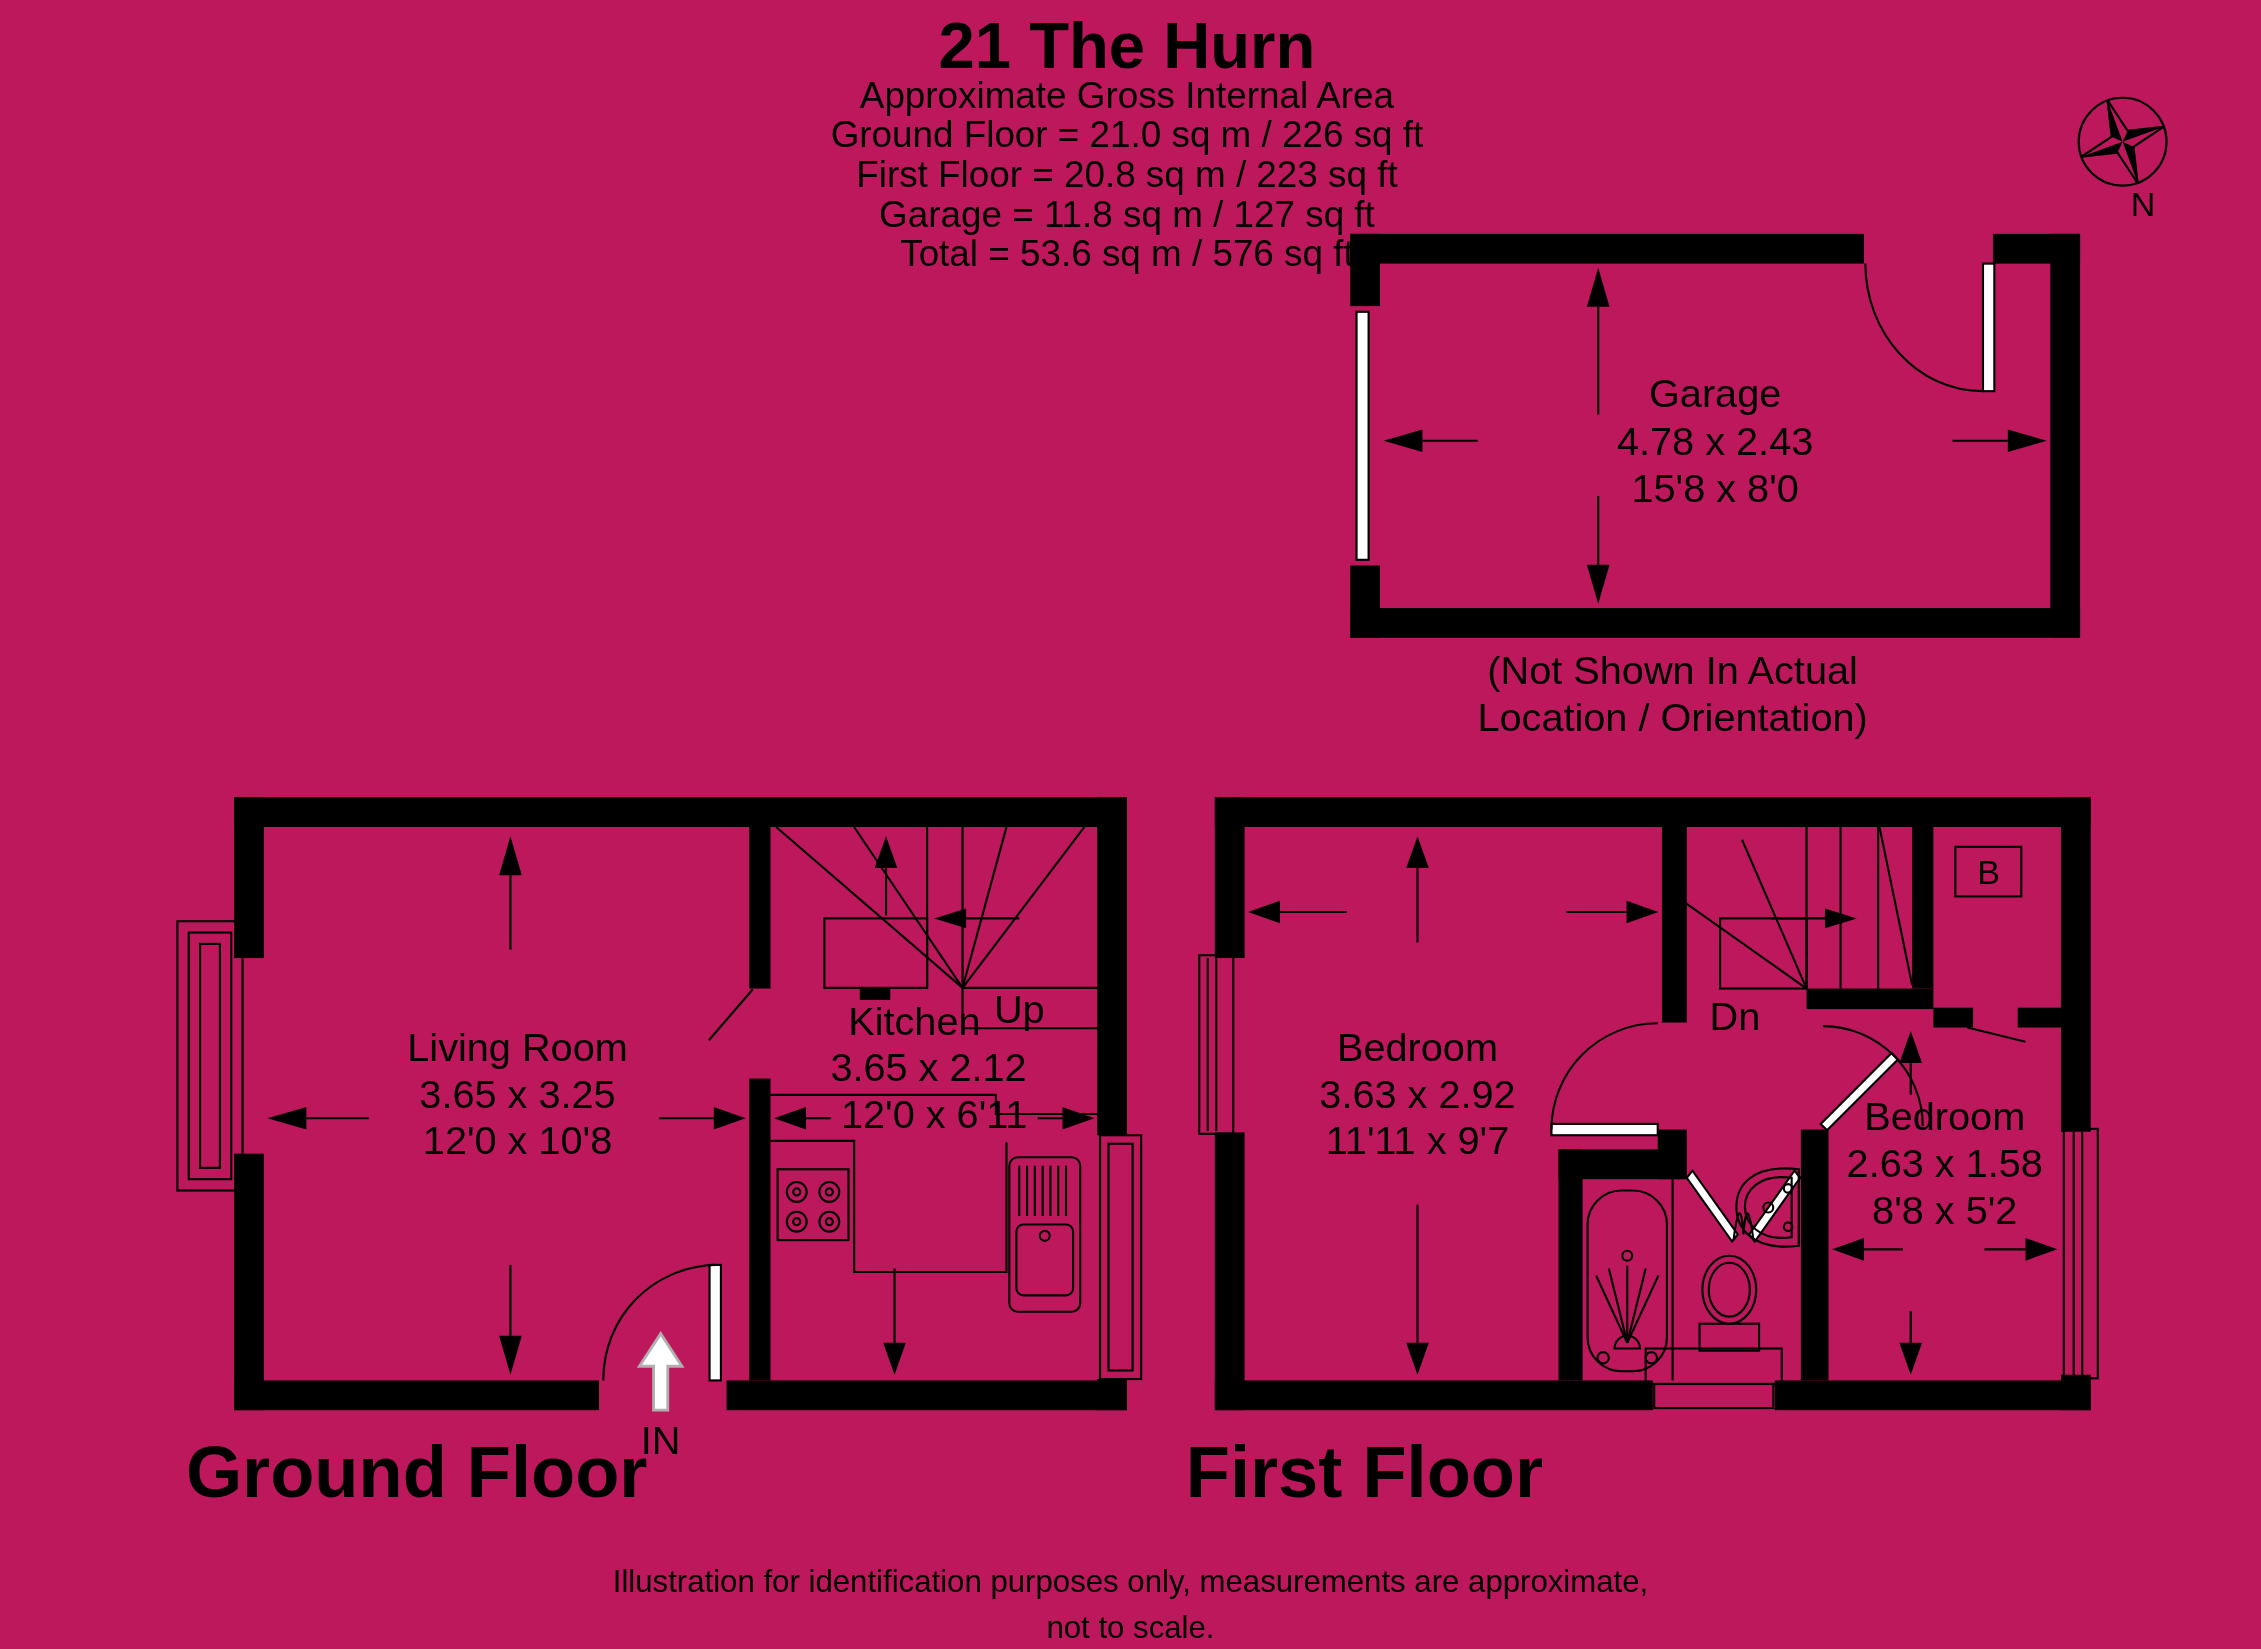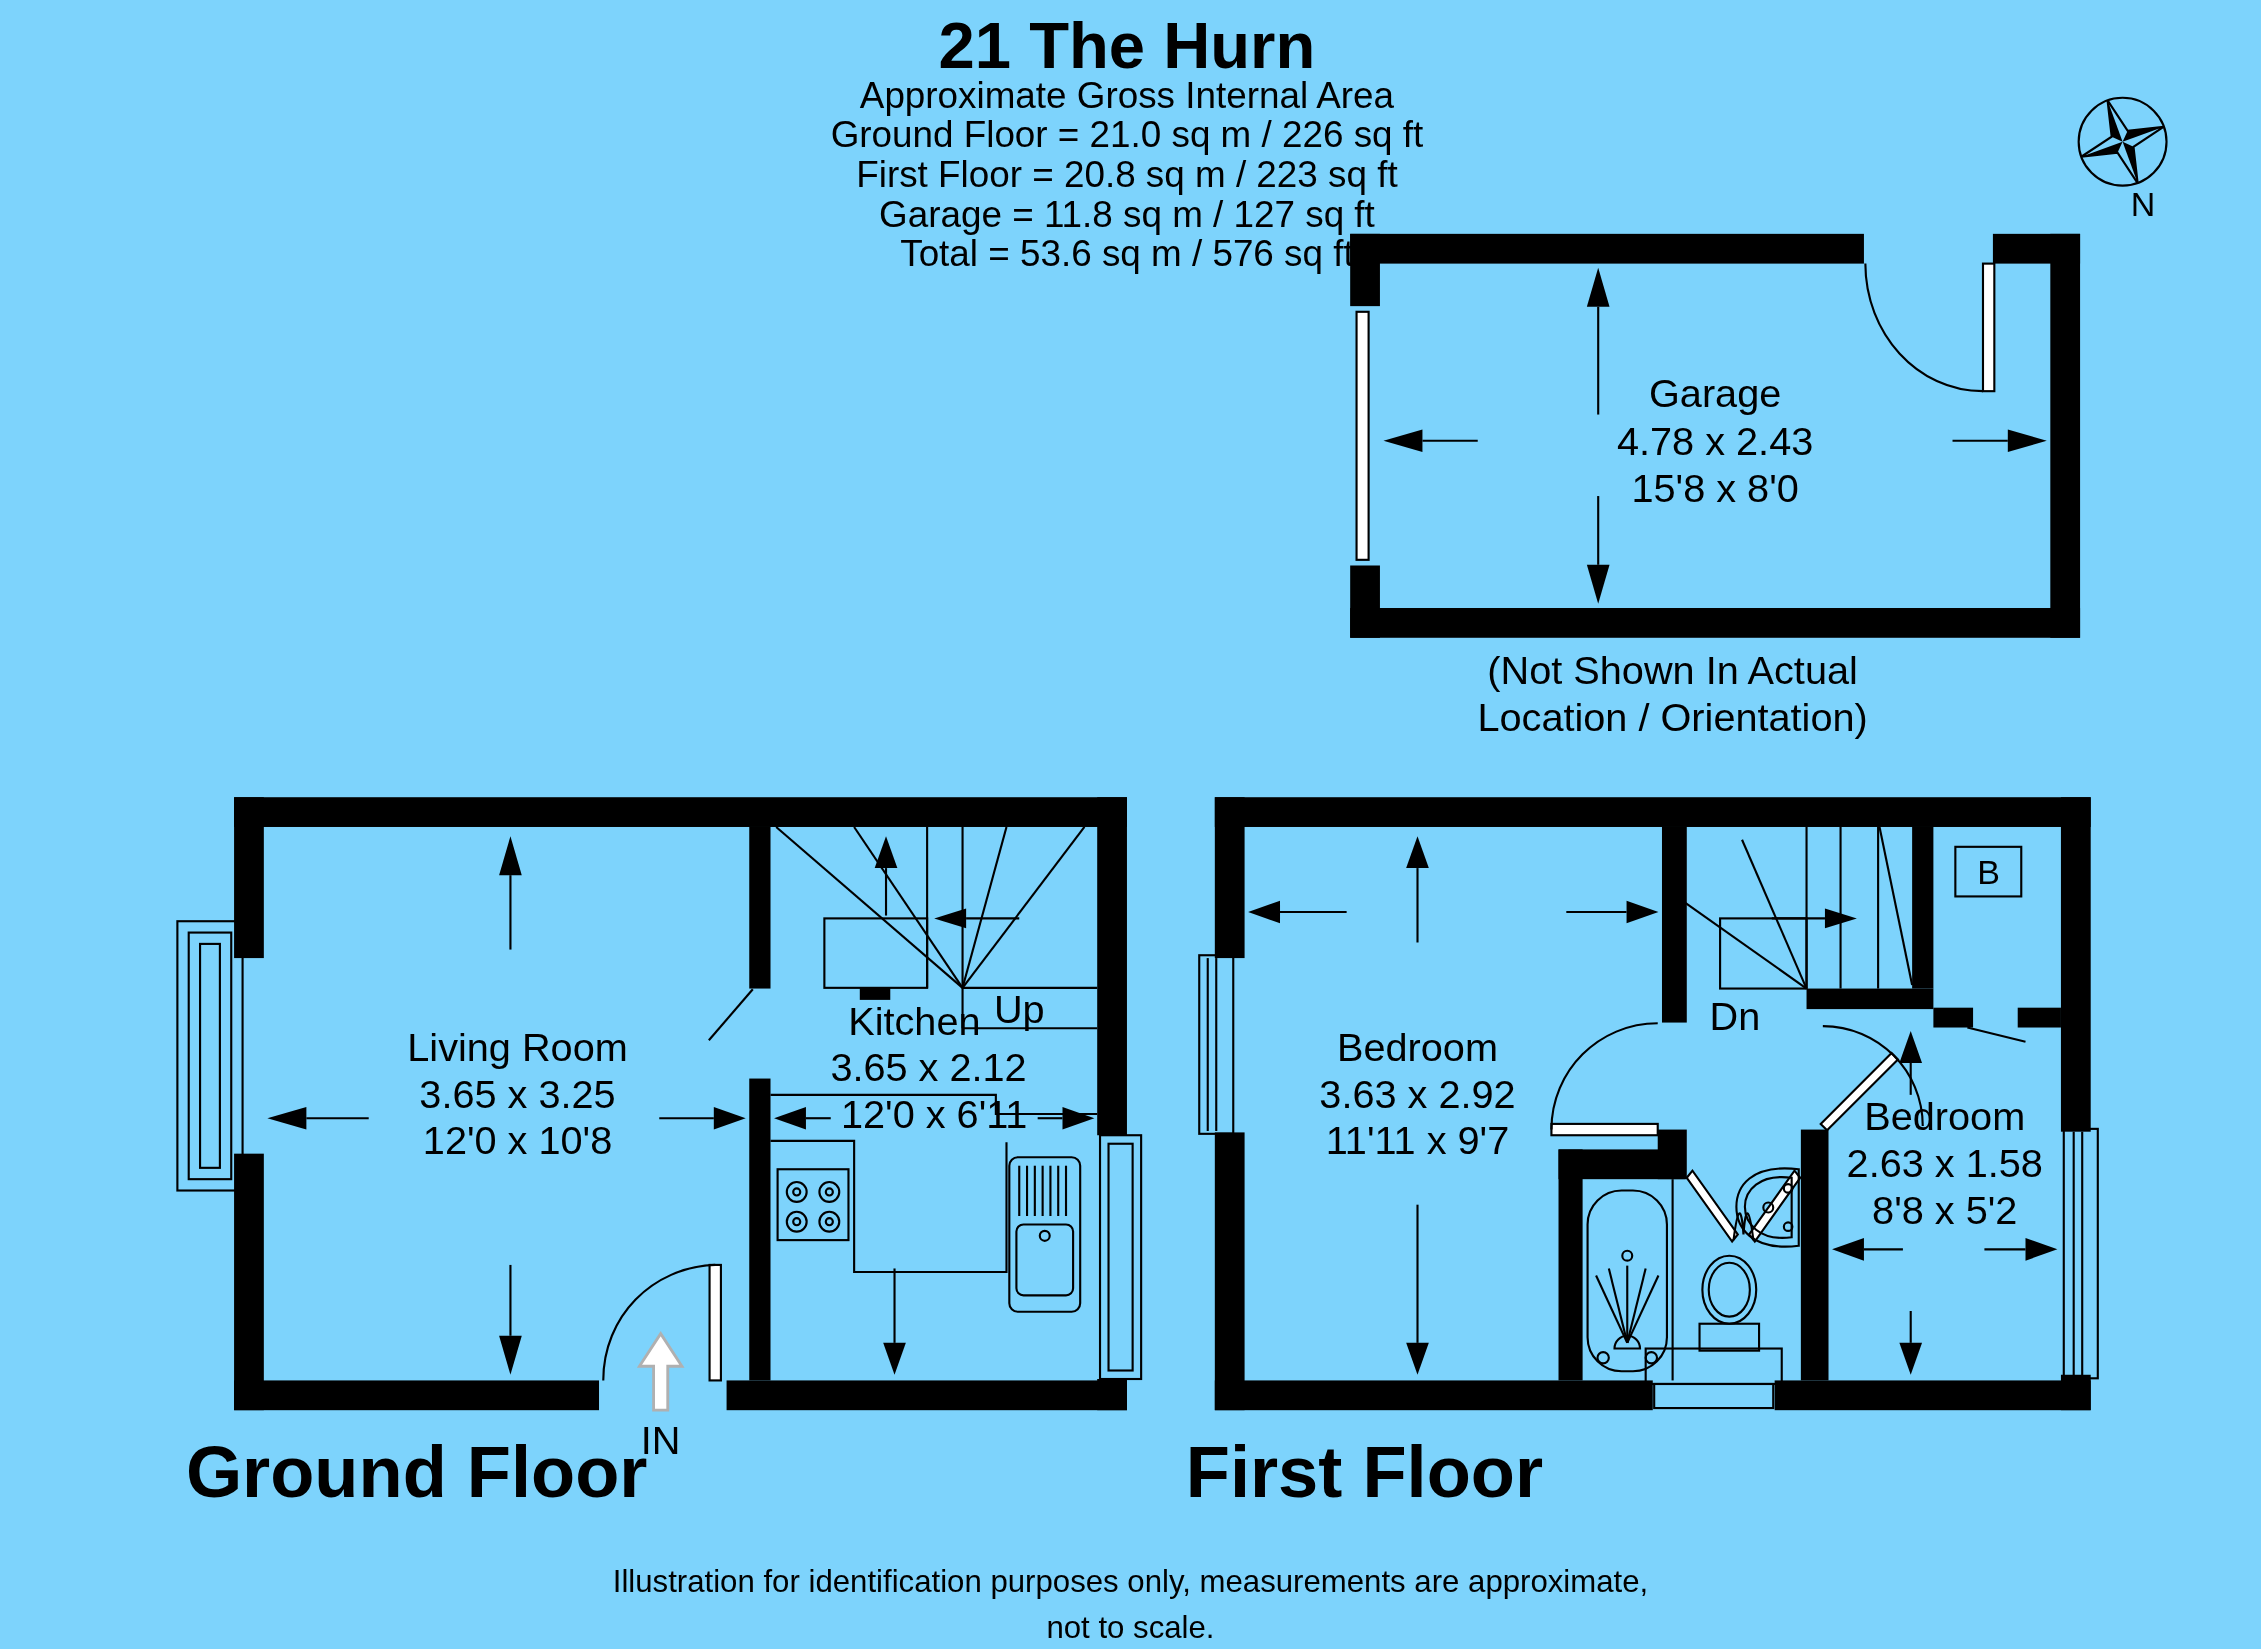--- a/index.html
+++ b/index.html
@@ -1,16 +1,16 @@
 <!DOCTYPE html>
 <html style="font-size:11.3px"><head>
 <meta charset="utf-8">
 <style>
   html,body{margin:0;padding:0;background:#fff;}
-  .page{position:relative;width:2261px;height:1649px;background:#7dd3fc;
+  .page{position:relative;width:2261px;height:1649px;background:#be185d;
         font-family:"Liberation Sans", sans-serif;text-align:center;}
   svg{display:block;}
   .wall{fill:#000;stroke:none;}
   .thin{fill:none;stroke:#000;stroke-width:3;}
   .door{fill:#fff;stroke:#000;stroke-width:3;}
   .dim{stroke:#000;stroke-width:3;fill:none;}
   .head{fill:#000;stroke:none;}
   .gray{stroke:#b0b0b0;fill:#ffffff;stroke-width:4;}
   text{fill:#000;}
   .t-title{font-size:92px;font-weight:bold;}

